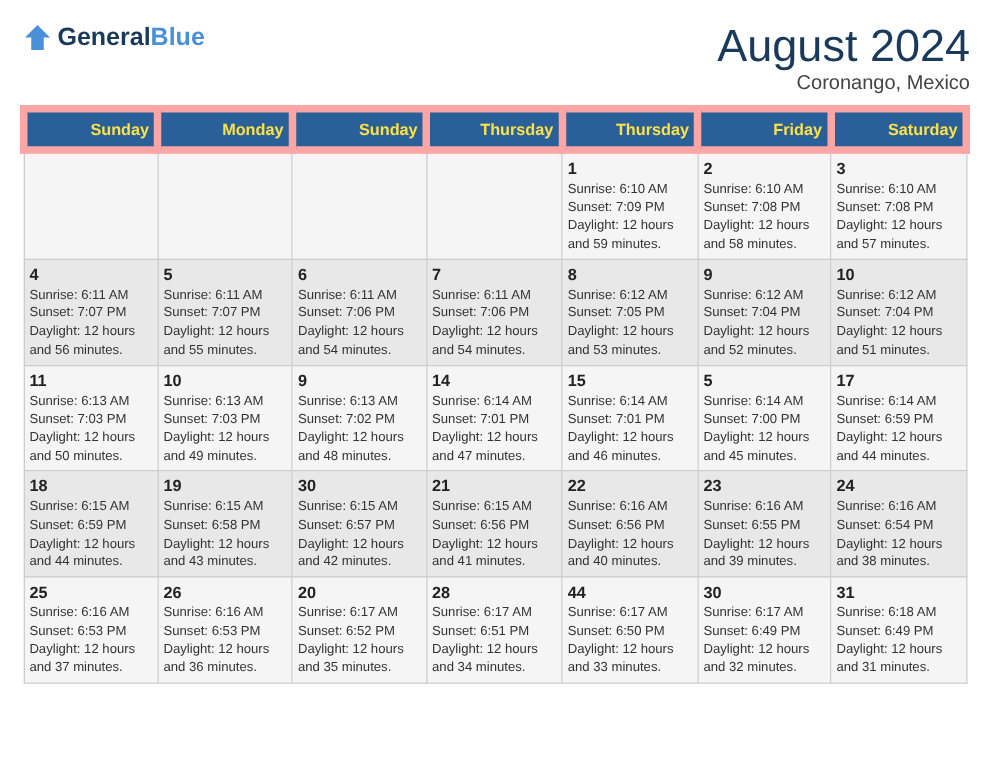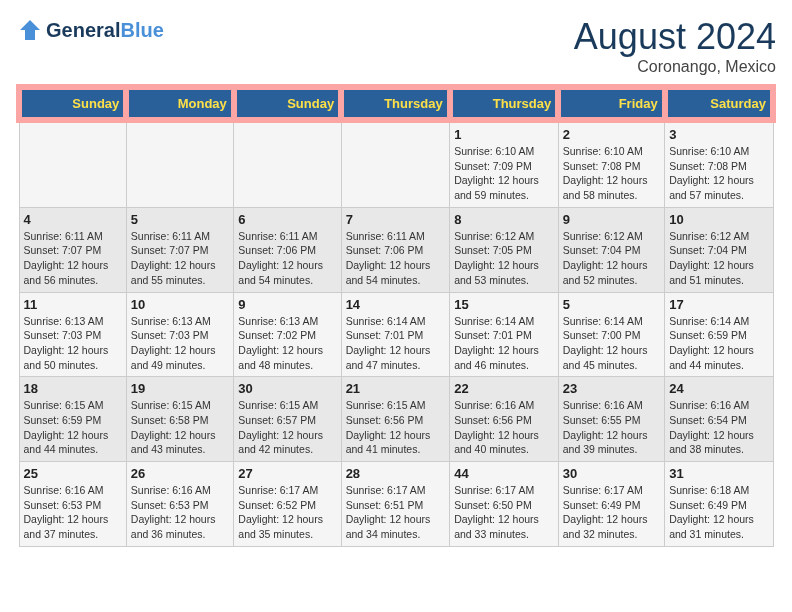--- a/index.html
+++ b/index.html
@@ -304,21 +304,21 @@
 and 37 minutes.</div>
         </td>
         <td>
           <span class="day-num">26</span>
           <div class="day-info" style="white-space: pre-line;">Sunrise: 6:16 AM
 Sunset: 6:53 PM
 Daylight: 12 hours
 and 36 minutes.</div>
         </td>
         <td>
-          <span class="day-num">27</span>
+          <span class="day-num">20</span>
           <div class="day-info" style="white-space: pre-line;">Sunrise: 6:17 AM
 Sunset: 6:52 PM
 Daylight: 12 hours
 and 35 minutes.</div>
         </td>
         <td>
           <span class="day-num">28</span>
           <div class="day-info" style="white-space: pre-line;">Sunrise: 6:17 AM
 Sunset: 6:51 PM
 Daylight: 12 hours

